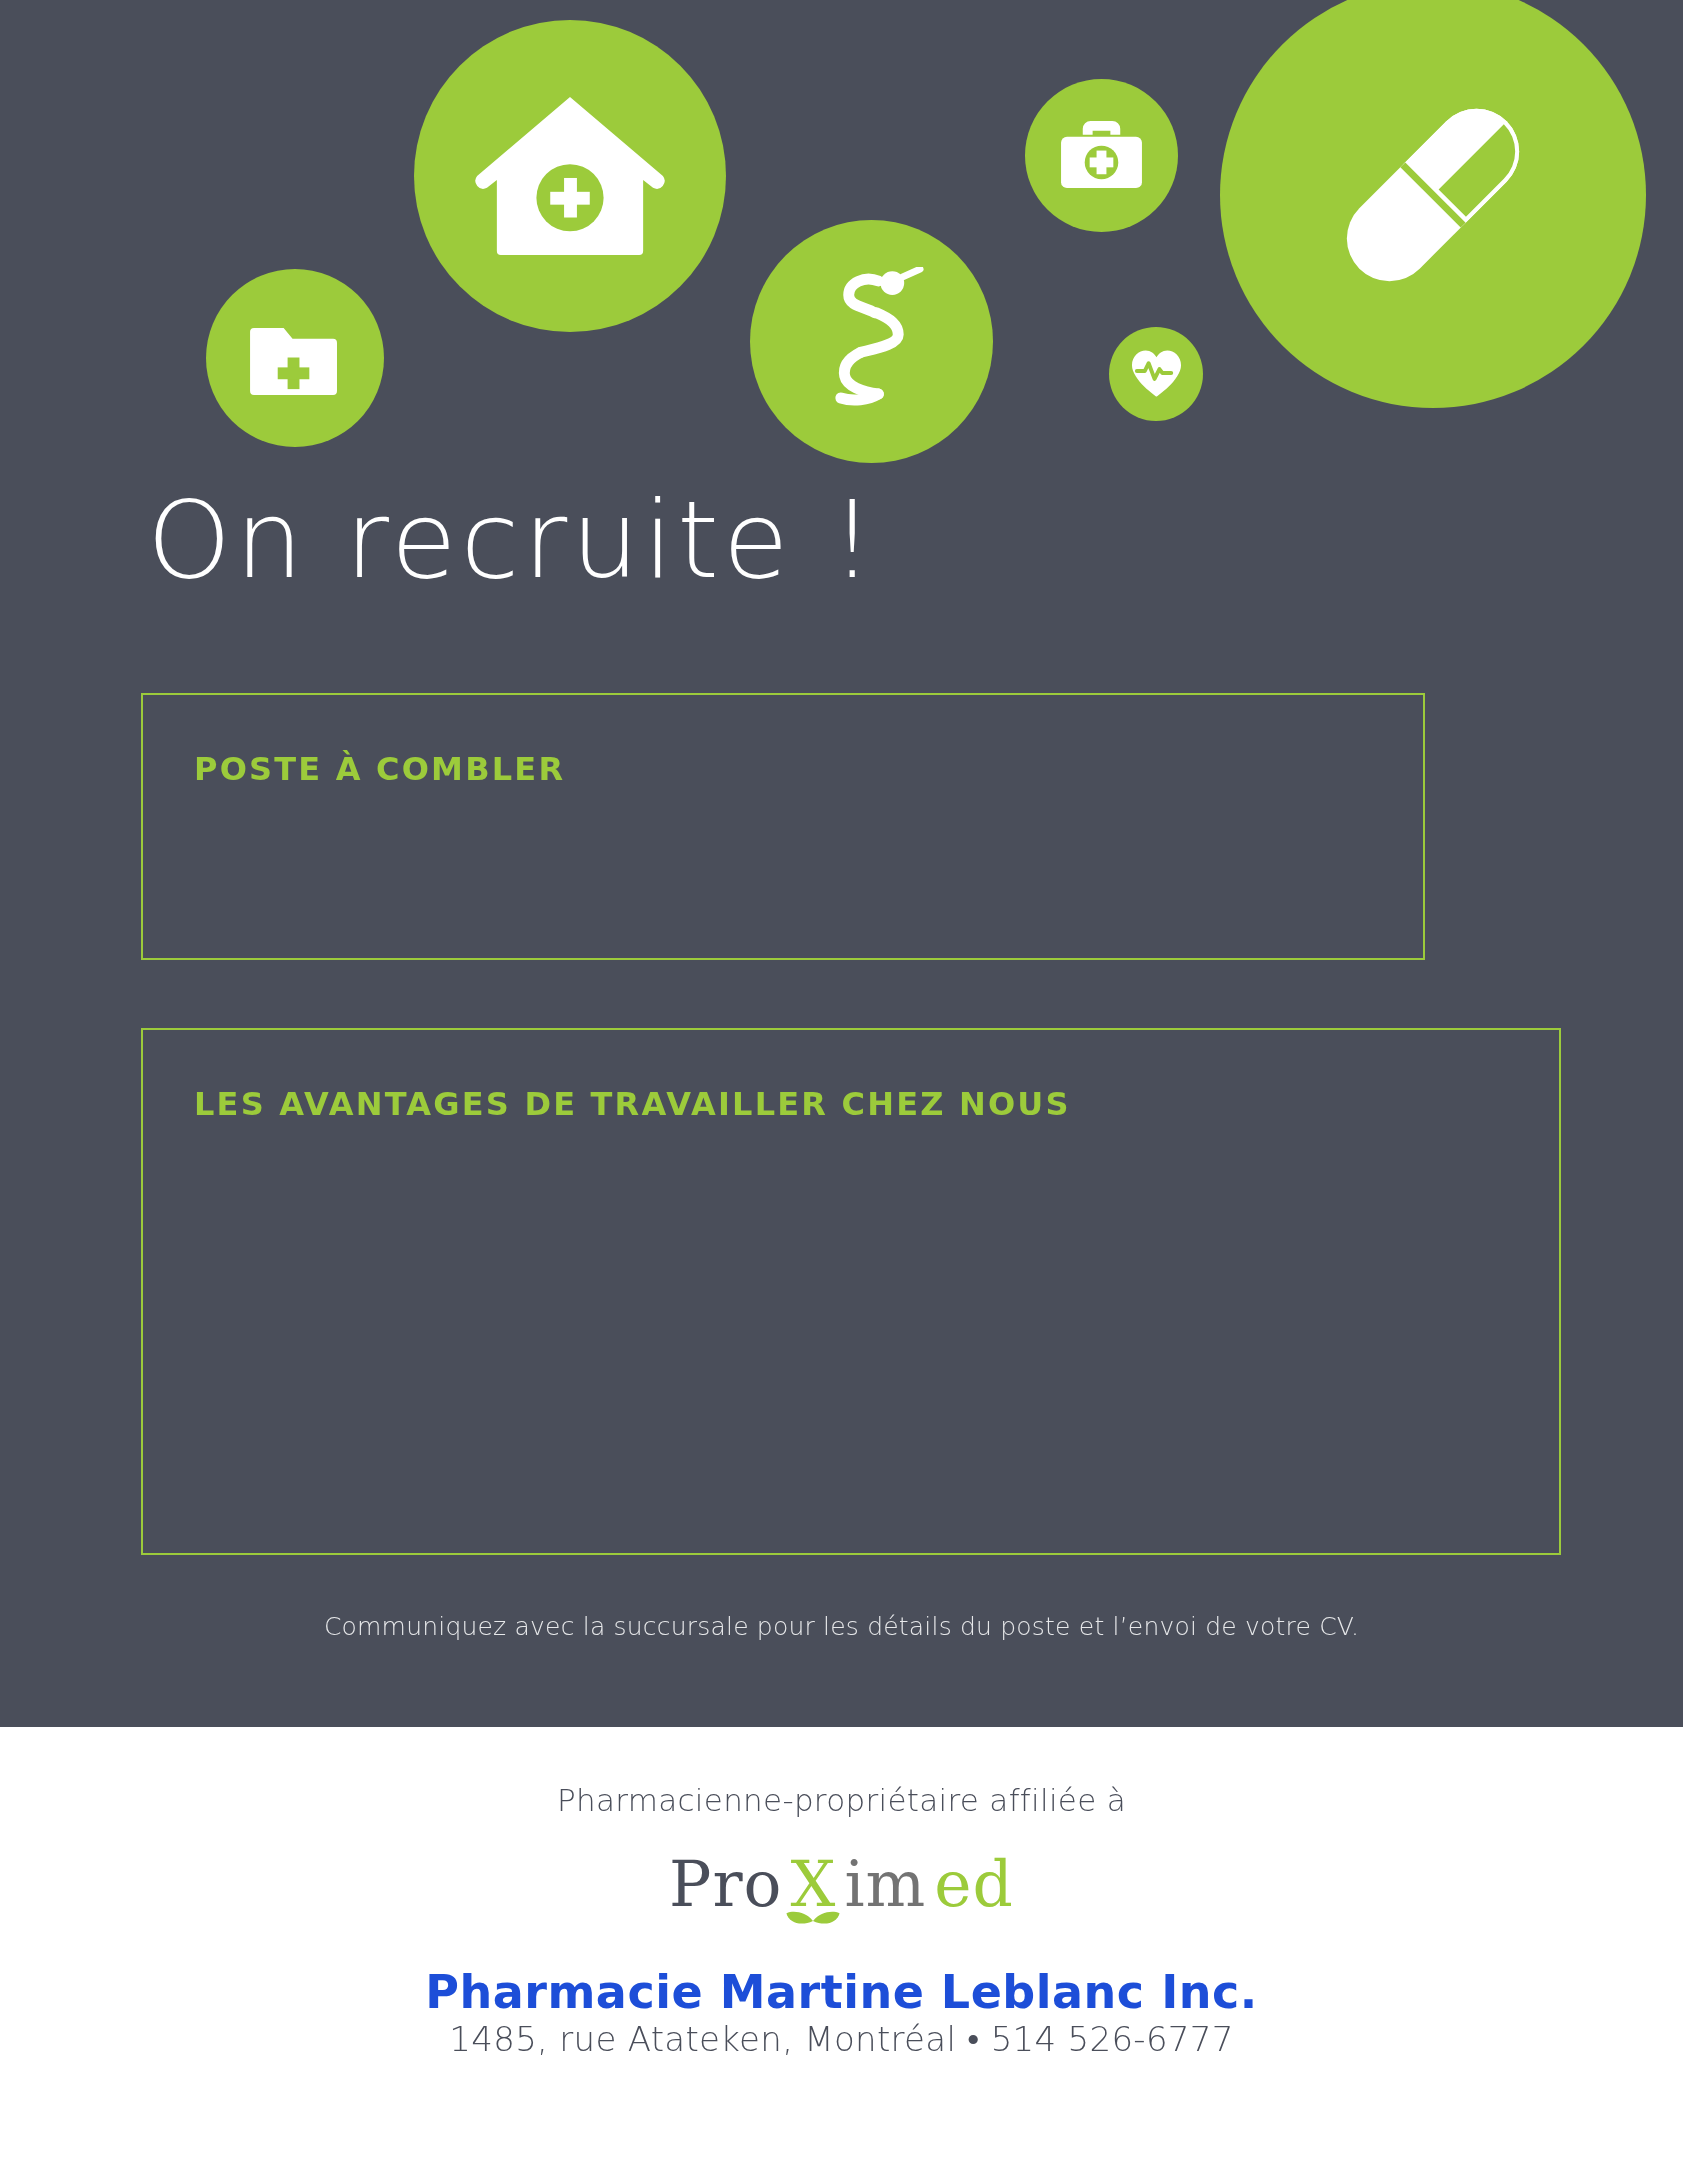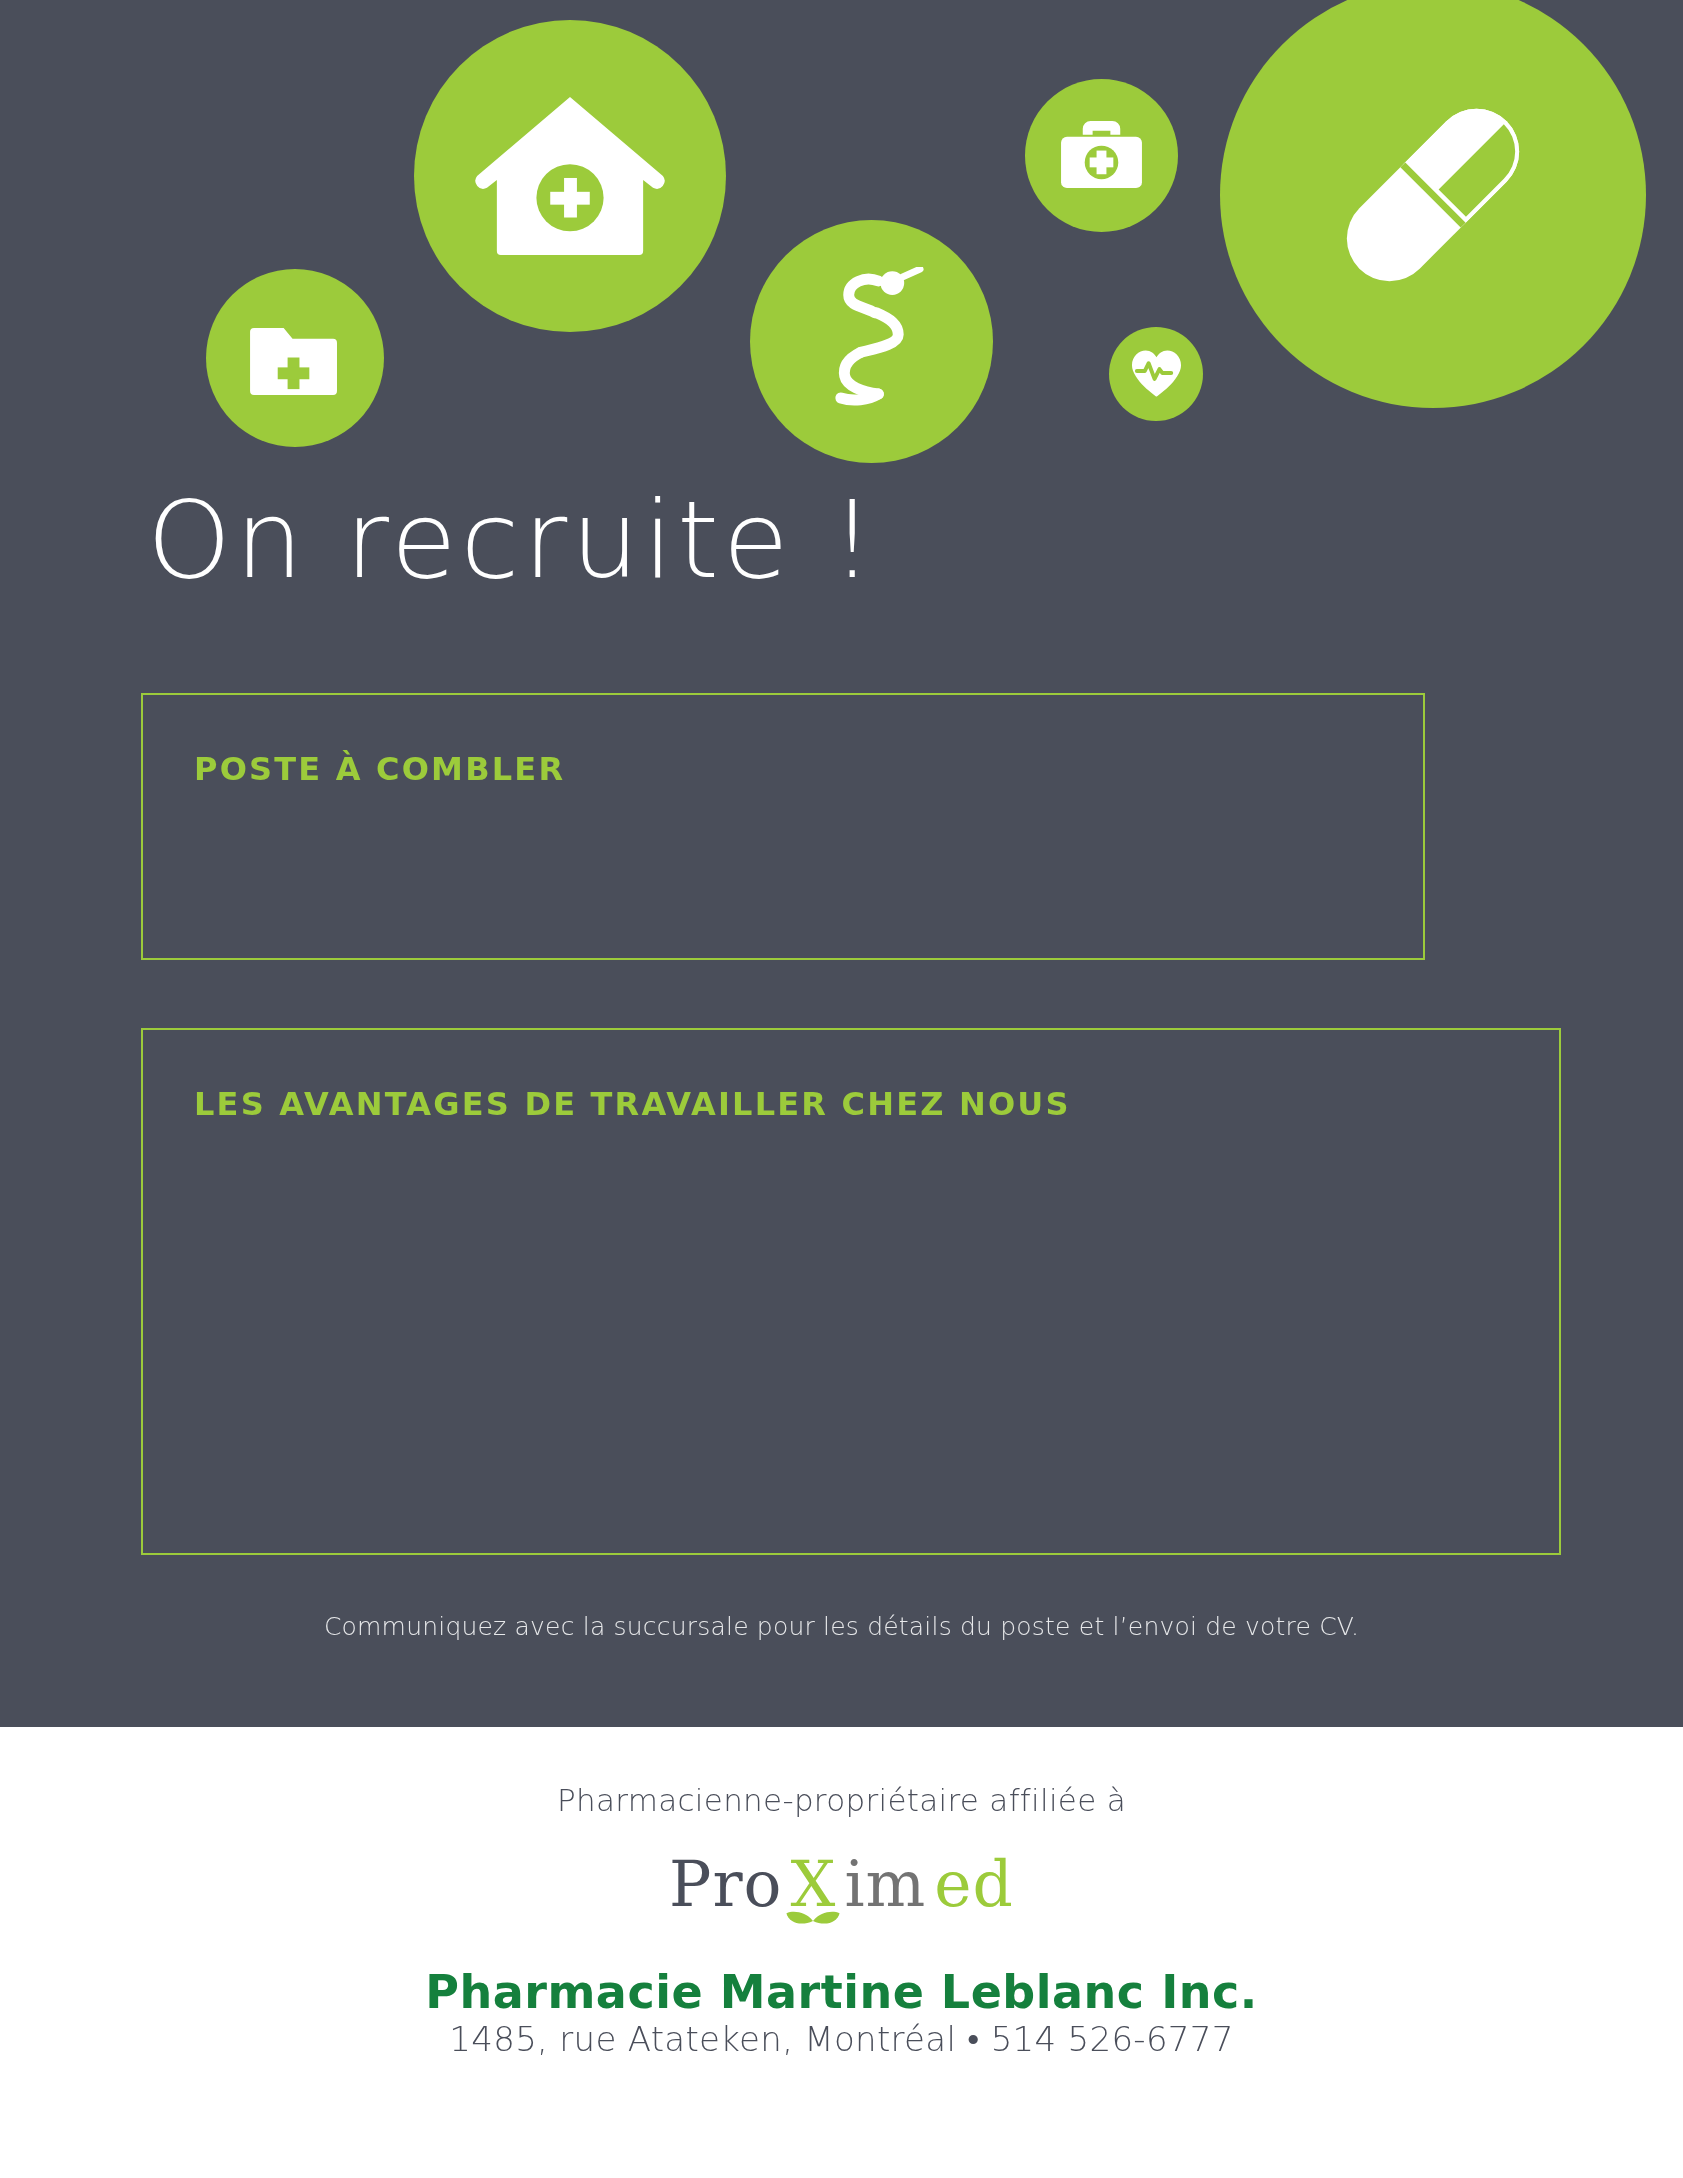--- a/index.html
+++ b/index.html
@@ -138,21 +138,21 @@
   .logo-leaf {
     position: absolute;
     left: 50%;
     transform: translateX(-50%);
     bottom: -26px;
   }
   .pharmacy-name {
     margin-top: 38px;
     font-size: 46px;
     font-weight: 700;
-    color: #15803d;
+    color: #1d4ed8;
     letter-spacing: 0.5px;
   }
   .pharmacy-addr {
     font-size: 34px;
     font-weight: 300;
     color: #4a4e5a;
     letter-spacing: 0.3px;
   }
 </style>
 </head>

